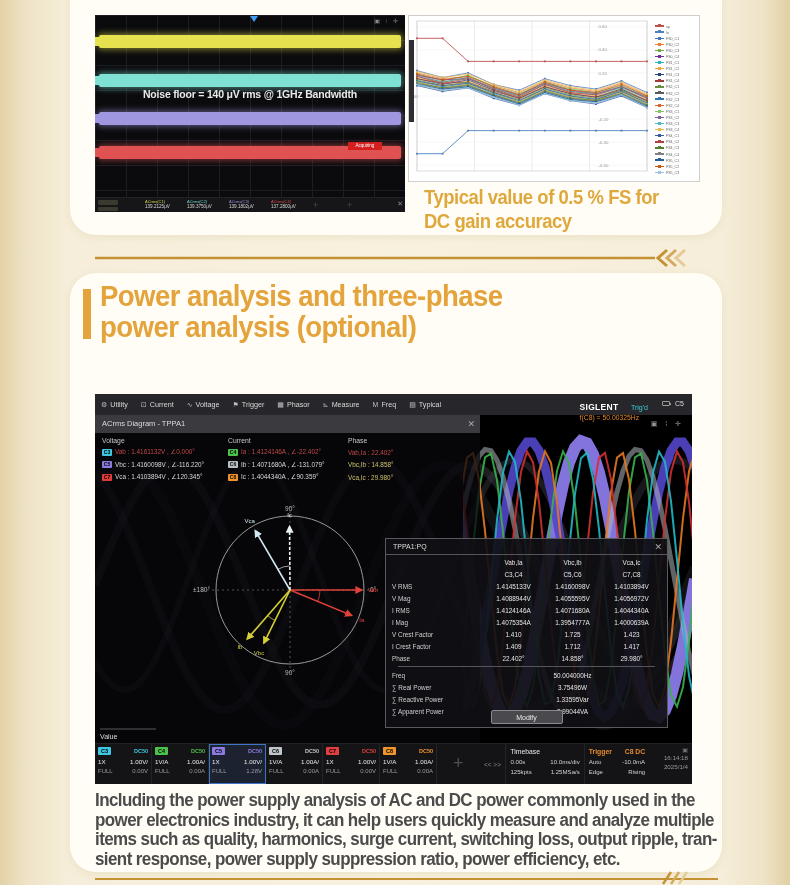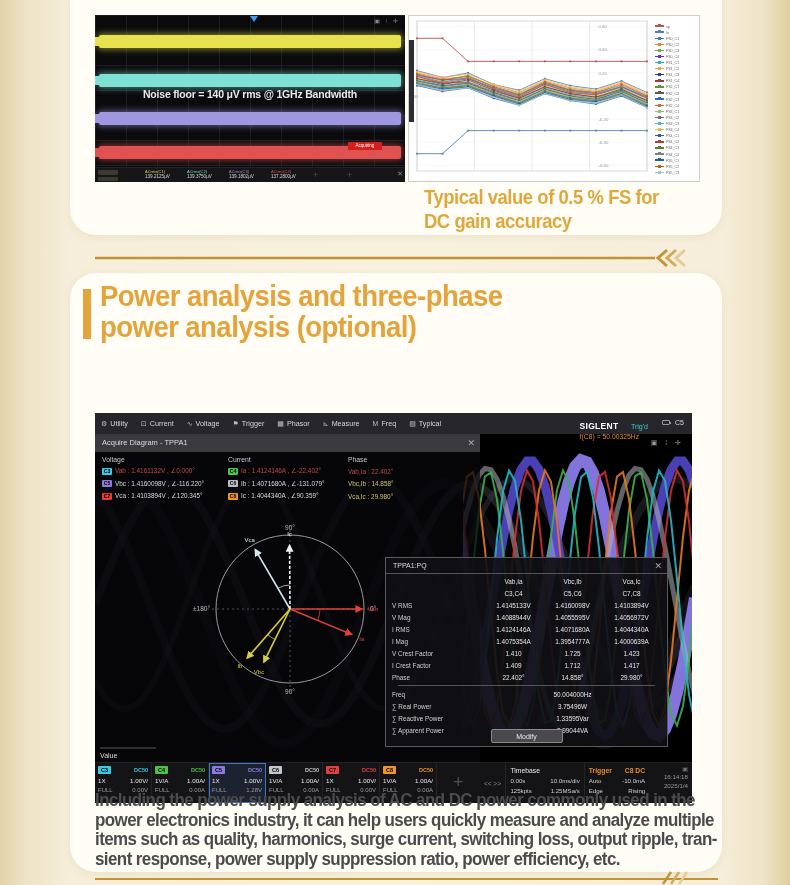--- a/index.html
+++ b/index.html
@@ -4,21 +4,21 @@
 <style>
   * { margin:0; padding:0; box-sizing:border-box; }
   body { font-family:"Liberation Sans","DejaVu Sans",sans-serif; }
   .page { position:relative; width:790px; height:885px; overflow:hidden;
     background:linear-gradient(90deg,#e3d2a6 0,#eee3c6 26px,#f6eeda 68px,#f8f1de 50%,#f6eeda calc(100% - 68px),#eee3c6 calc(100% - 26px),#e0cfa2 100%); }
   .card { position:absolute; background:#fffdf6; border-radius:26px; box-shadow:0 2px 8px rgba(190,165,105,.18); }
   .card-top { left:70px; top:-30px; width:652px; height:265px; }
   .card-main { left:70px; top:273px; width:652px; height:599px; }
 
   
-  .nscope { position:absolute; left:95px; top:15px; width:310px; height:167px; background:#0b0b0d; overflow:hidden; }
+  .nscope { position:absolute; left:95px; top:15px; width:310px; height:197px; background:#0b0b0d; overflow:hidden; }
   .nscope .grid { position:absolute; left:0; top:0; right:0; bottom:15px;
     background-image:linear-gradient(#1d1d22 1px,transparent 1px),linear-gradient(90deg,#1d1d22 1px,transparent 1px);
     background-size:31px 25px; }
   .band { position:absolute; left:4px; right:4px; height:13px; border-radius:2px; }
   .band-tab { position:absolute; left:0; width:4px; height:9px; }
   .trig-mark { position:absolute; top:1px; left:50%; width:0; height:0; border-left:4px solid transparent; border-right:4px solid transparent; border-top:6px solid #3f9fff; }
   .nscope-icons { position:absolute; right:5px; top:2px; color:#8a8a8a; font-size:6px; letter-spacing:2px; }
   .noise-text { position:absolute; left:0; right:0; top:73px; text-align:center; color:#e8e8e8; font-weight:700; font-size:10.5px; letter-spacing:-0.2px; }
   .acq { position:absolute; left:253px; top:127px; width:34px; height:8px; background:#d41f1f; color:#fff; font-size:4.5px; line-height:8px; text-align:center; }
   .nstrip { position:absolute; left:0; right:0; bottom:0; height:15px; background:#161618; border-top:1px solid #222; }
@@ -42,21 +42,21 @@
   .cap-right { position:absolute; left:424px; top:185px; width:330px; color:#dfa83d; font-size:20.5px; line-height:24px; font-weight:700; letter-spacing:-0.5px; white-space:pre; transform:scaleX(.9); transform-origin:left top; }
 
   .divider1 { position:absolute; left:95px; top:246px; }
   .divider2 { position:absolute; left:95px; top:870px; }
 
   .title-bar-accent { position:absolute; left:83px; top:289px; width:8px; height:50px; background:#e4a33b; }
   .sec-title { position:absolute; left:100px; top:281px; color:#e4a33b; font-size:29px; line-height:31px; font-weight:700; letter-spacing:-0.6px; white-space:pre; transform:scaleX(.95); transform-origin:left top; }
   .sec-sub { position:absolute; left:100px; top:349px; color:#414141; font-size:17.5px; line-height:22px; white-space:pre; letter-spacing:-0.3px; }
 
   
-  .scope { position:absolute; left:95px; top:413px; width:597px; height:390px; background:#000; overflow:hidden; }
+  .scope { position:absolute; left:95px; top:394px; width:597px; height:390px; background:#000; overflow:hidden; }
   .menubar { position:absolute; left:0; top:0; right:0; height:21px; background:#26262b; display:flex; align-items:center; }
   .menu-items { display:flex; margin-left:6px; }
   .mi { display:flex; align-items:center; color:#d8d8d8; font-size:7.2px; margin-right:13px; white-space:nowrap; }
   .mi .ic { margin-right:3px; font-size:7px; color:#bdbdbd; }
   .mb-right { position:absolute; right:44px; top:2px; text-align:left; }
   .brand { color:#fff; font-weight:700; font-size:8.5px; letter-spacing:.3px; display:inline-block; }
   .trigd { color:#35d0d8; font-size:7px; margin-left:8px; display:inline-block; }
   .freq { color:#e78b2c; font-size:6.8px; display:block; }
   .devgrp { position:absolute; right:8px; top:6px; display:flex; align-items:center; color:#ddd; font-size:7px; }
   .batt { width:8px; height:4.5px; border:1px solid #999; border-radius:1px; margin-right:5px; position:relative; }
@@ -695,21 +695,21 @@
             <path d="M0,52.4 L6,76.1 L12,105.4 L18,138.3 L24,172.8 L30,206.8 L36,238.0 L42,264.7 L48,285.0 L54,297.7 L60,302.0 L66,297.6 L72,284.9 L78,264.5 L84,237.8 L90,206.5 L96,172.5 L102,138.0 L108,105.1 L114,75.9 L120,52.3 L126,35.6 L132,27.1 L138,27.1 L144,35.7 L150,52.4 L156,76.1 L162,105.4 L168,138.3 L174,172.8 L180,206.8 L186,238.0 L192,264.7 L198,285.0 L204,297.7 L210,302.0 L216,297.6 L222,284.9 L228,264.5 L234,237.8 L240,206.5 L246,172.5 L252,138.0 L258,105.1 L264,75.9 L270,52.3 L276,35.6 L282,27.1 L288,27.1 L294,35.7 L300,52.4 L306,76.1 L312,105.4 L318,138.3 L324,172.8 L330,206.8 L336,238.0 L342,264.7 L348,285.0 L354,297.7 L360,302.0 L366,297.6 L372,284.9 L378,264.5 L384,237.8 L390,206.5 L396,172.5 L402,138.0 L408,105.1 L414,75.9 L420,52.3 L426,35.6 L432,27.1 L438,27.1 L444,35.7 L450,52.4 L456,76.1 L462,105.4 L468,138.3 L474,172.8 L480,206.8 L486,238.0 L492,264.7 L498,285.0 L504,297.7 L510,302.0 L516,297.6 L522,284.9 L528,264.5 L534,237.8 L540,206.5 L546,172.5 L552,138.0 L558,105.1 L564,75.9 L570,52.3 L576,35.6 L582,27.1 L588,27.1 L594,35.7 L600,52.4" fill="none" stroke="#5246c8" stroke-width="9" opacity="0.9"></path>
             <path d="M0,262.4 L6,280.4 L12,291.2 L18,293.9 L24,288.5 L30,275.2 L36,255.0 L42,229.0 L48,199.0 L54,166.8 L60,134.4 L66,103.8 L72,77.0 L78,55.7 L84,41.2 L90,34.5 L96,35.8 L102,45.2 L108,62.1 L114,85.4 L120,113.6 L126,145.0 L132,177.6 L138,209.3 L144,238.2 L150,262.4 L156,280.4 L162,291.2 L168,293.9 L174,288.5 L180,275.2 L186,255.0 L192,229.0 L198,199.0 L204,166.8 L210,134.4 L216,103.8 L222,77.0 L228,55.7 L234,41.2 L240,34.5 L246,35.8 L252,45.2 L258,62.1 L264,85.4 L270,113.6 L276,145.0 L282,177.6 L288,209.3 L294,238.2 L300,262.4 L306,280.4 L312,291.2 L318,293.9 L324,288.5 L330,275.2 L336,255.0 L342,229.0 L348,199.0 L354,166.8 L360,134.4 L366,103.8 L372,77.0 L378,55.7 L384,41.2 L390,34.5 L396,35.8 L402,45.2 L408,62.1 L414,85.4 L420,113.6 L426,145.0 L432,177.6 L438,209.3 L444,238.2 L450,262.4 L456,280.4 L462,291.2 L468,293.9 L474,288.5 L480,275.2 L486,255.0 L492,229.0 L498,199.0 L504,166.8 L510,134.4 L516,103.8 L522,77.0 L528,55.7 L534,41.2 L540,34.5 L546,35.8 L552,45.2 L558,62.1 L564,85.4 L570,113.6 L576,145.0 L582,177.6 L588,209.3 L594,238.2 L600,262.4" fill="none" stroke="#b0b6ba" stroke-width="5" opacity="0.55"></path>
             <path d="M0,164.0 L6,102.3 L12,55.9 L18,36.3 L24,48.2 L30,88.8 L36,148.0 L42,211.1 L48,262.6 L54,289.7 L60,285.7 L66,251.6 L72,195.8 L78,132.2 L84,76.4 L90,42.3 L96,38.3 L102,65.4 L108,116.9 L114,180.0 L120,239.2 L126,279.8 L132,291.7 L138,272.1 L144,225.7 L150,164.0 L156,102.3 L162,55.9 L168,36.3 L174,48.2 L180,88.8 L186,148.0 L192,211.1 L198,262.6 L204,289.7 L210,285.7 L216,251.6 L222,195.8 L228,132.2 L234,76.4 L240,42.3 L246,38.3 L252,65.4 L258,116.9 L264,180.0 L270,239.2 L276,279.8 L282,291.7 L288,272.1 L294,225.7 L300,164.0 L306,102.3 L312,55.9 L318,36.3 L324,48.2 L330,88.8 L336,148.0 L342,211.1 L348,262.6 L354,289.7 L360,285.7 L366,251.6 L372,195.8 L378,132.2 L384,76.4 L390,42.3 L396,38.3 L402,65.4 L408,116.9 L414,180.0 L420,239.2 L426,279.8 L432,291.7 L438,272.1 L444,225.7 L450,164.0 L456,102.3 L462,55.9 L468,36.3 L474,48.2 L480,88.8 L486,148.0 L492,211.1 L498,262.6 L504,289.7 L510,285.7 L516,251.6 L522,195.8 L528,132.2 L534,76.4 L540,42.3 L546,38.3 L552,65.4 L558,116.9 L564,180.0 L570,239.2 L576,279.8 L582,291.7 L588,272.1 L594,225.7 L600,164.0" fill="none" stroke="#38b24a" stroke-width="2" opacity="0.9"></path>
             <path d="M0,36.3 L6,47.8 L12,87.9 L18,146.9 L24,210.2 L30,262.0 L36,289.5 L42,286.0 L48,252.4 L54,196.8 L60,133.2 L66,77.1 L72,42.6 L78,38.1 L84,64.7 L90,115.9 L96,179.0 L102,238.4 L108,279.4 L114,291.8 L120,272.6 L126,226.6 L132,165.0 L138,103.2 L144,56.5 L150,36.3 L156,47.8 L162,87.9 L168,146.9 L174,210.2 L180,262.0 L186,289.5 L192,286.0 L198,252.4 L204,196.8 L210,133.2 L216,77.1 L222,42.6 L228,38.1 L234,64.7 L240,115.9 L246,179.0 L252,238.4 L258,279.4 L264,291.8 L270,272.6 L276,226.6 L282,165.0 L288,103.2 L294,56.5 L300,36.3 L306,47.8 L312,87.9 L318,146.9 L324,210.2 L330,262.0 L336,289.5 L342,286.0 L348,252.4 L354,196.8 L360,133.2 L366,77.1 L372,42.6 L378,38.1 L384,64.7 L390,115.9 L396,179.0 L402,238.4 L408,279.4 L414,291.8 L420,272.6 L426,226.6 L432,165.0 L438,103.2 L444,56.5 L450,36.3 L456,47.8 L462,87.9 L468,146.9 L474,210.2 L480,262.0 L486,289.5 L492,286.0 L498,252.4 L504,196.8 L510,133.2 L516,77.1 L522,42.6 L528,38.1 L534,64.7 L540,115.9 L546,179.0 L552,238.4 L558,279.4 L564,291.8 L570,272.6 L576,226.6 L582,165.0 L588,103.2 L594,56.5 L600,36.3" fill="none" stroke="#e87820" stroke-width="2" opacity="0.9"></path>
             <path d="M0,145.9 L6,209.2 L12,261.3 L18,289.3 L24,286.3 L30,253.1 L36,197.8 L42,134.1 L48,77.9 L54,42.9 L60,37.9 L66,64.1 L72,115.0 L78,178.0 L84,237.6 L90,278.9 L96,291.9 L102,273.2 L108,227.4 L114,166.0 L120,104.1 L126,57.0 L132,36.4 L138,47.3 L144,87.1 L150,145.9 L156,209.2 L162,261.3 L168,289.3 L174,286.3 L180,253.1 L186,197.8 L192,134.1 L198,77.9 L204,42.9 L210,37.9 L216,64.1 L222,115.0 L228,178.0 L234,237.6 L240,278.9 L246,291.9 L252,273.2 L258,227.4 L264,166.0 L270,104.1 L276,57.0 L282,36.4 L288,47.3 L294,87.1 L300,145.9 L306,209.2 L312,261.3 L318,289.3 L324,286.3 L330,253.1 L336,197.8 L342,134.1 L348,77.9 L354,42.9 L360,37.9 L366,64.1 L372,115.0 L378,178.0 L384,237.6 L390,278.9 L396,291.9 L402,273.2 L408,227.4 L414,166.0 L420,104.1 L426,57.0 L432,36.4 L438,47.3 L444,87.1 L450,145.9 L456,209.2 L462,261.3 L468,289.3 L474,286.3 L480,253.1 L486,197.8 L492,134.1 L498,77.9 L504,42.9 L510,37.9 L516,64.1 L522,115.0 L528,178.0 L534,237.6 L540,278.9 L546,291.9 L552,273.2 L558,227.4 L564,166.0 L570,104.1 L576,57.0 L582,36.4 L588,47.3 L594,87.1 L600,145.9" fill="none" stroke="#d03030" stroke-width="2" opacity="0.9"></path>
             <path d="M0,289.1 L6,286.6 L12,253.8 L18,198.8 L24,135.1 L30,78.6 L36,43.2 L42,37.7 L48,63.5 L54,114.1 L60,177.0 L66,236.7 L72,278.5 L78,291.9 L84,273.7 L90,228.3 L96,167.1 L102,105.0 L108,57.6 L114,36.5 L120,46.9 L126,86.3 L132,144.9 L138,208.3 L144,260.6 L150,289.1 L156,286.6 L162,253.8 L168,198.8 L174,135.1 L180,78.6 L186,43.2 L192,37.7 L198,63.5 L204,114.1 L210,177.0 L216,236.7 L222,278.5 L228,291.9 L234,273.7 L240,228.3 L246,167.1 L252,105.0 L258,57.6 L264,36.5 L270,46.9 L276,86.3 L282,144.9 L288,208.3 L294,260.6 L300,289.1 L306,286.6 L312,253.8 L318,198.8 L324,135.1 L330,78.6 L336,43.2 L342,37.7 L348,63.5 L354,114.1 L360,177.0 L366,236.7 L372,278.5 L378,291.9 L384,273.7 L390,228.3 L396,167.1 L402,105.0 L408,57.6 L414,36.5 L420,46.9 L426,86.3 L432,144.9 L438,208.3 L444,260.6 L450,289.1 L456,286.6 L462,253.8 L468,198.8 L474,135.1 L480,78.6 L486,43.2 L492,37.7 L498,63.5 L504,114.1 L510,177.0 L516,236.7 L522,278.5 L528,291.9 L534,273.7 L540,228.3 L546,167.1 L552,105.0 L558,57.6 L564,36.5 L570,46.9 L576,86.3 L582,144.9 L588,208.3 L594,260.6 L600,289.1" fill="none" stroke="#20b8c8" stroke-width="2" opacity="0.9"></path>
           </g>
         </svg>
       <div class="panel-shade"></div>
       <div class="ptitle">
-        <span>Acquire Diagram - TPPA1</span>
+        <span>ACrms Diagram - TPPA1</span>
         <span class="pclose">✕</span>
       </div>
       <div class="wave-icons">▣ ⁞ ✛</div>
       <div class="readouts" id="readouts">
           <div class="ro-col" style="width: 126px;">
             <div class="hd">Voltage</div>
             <div class="ro-row">
               <div class="ro-badge" style="background: rgb(63, 198, 224);">C3</div>
               <div class="ro-text" style="color: rgb(194, 72, 72);">Vab : 1.4161132V , ∠0.000°</div>
             </div>

